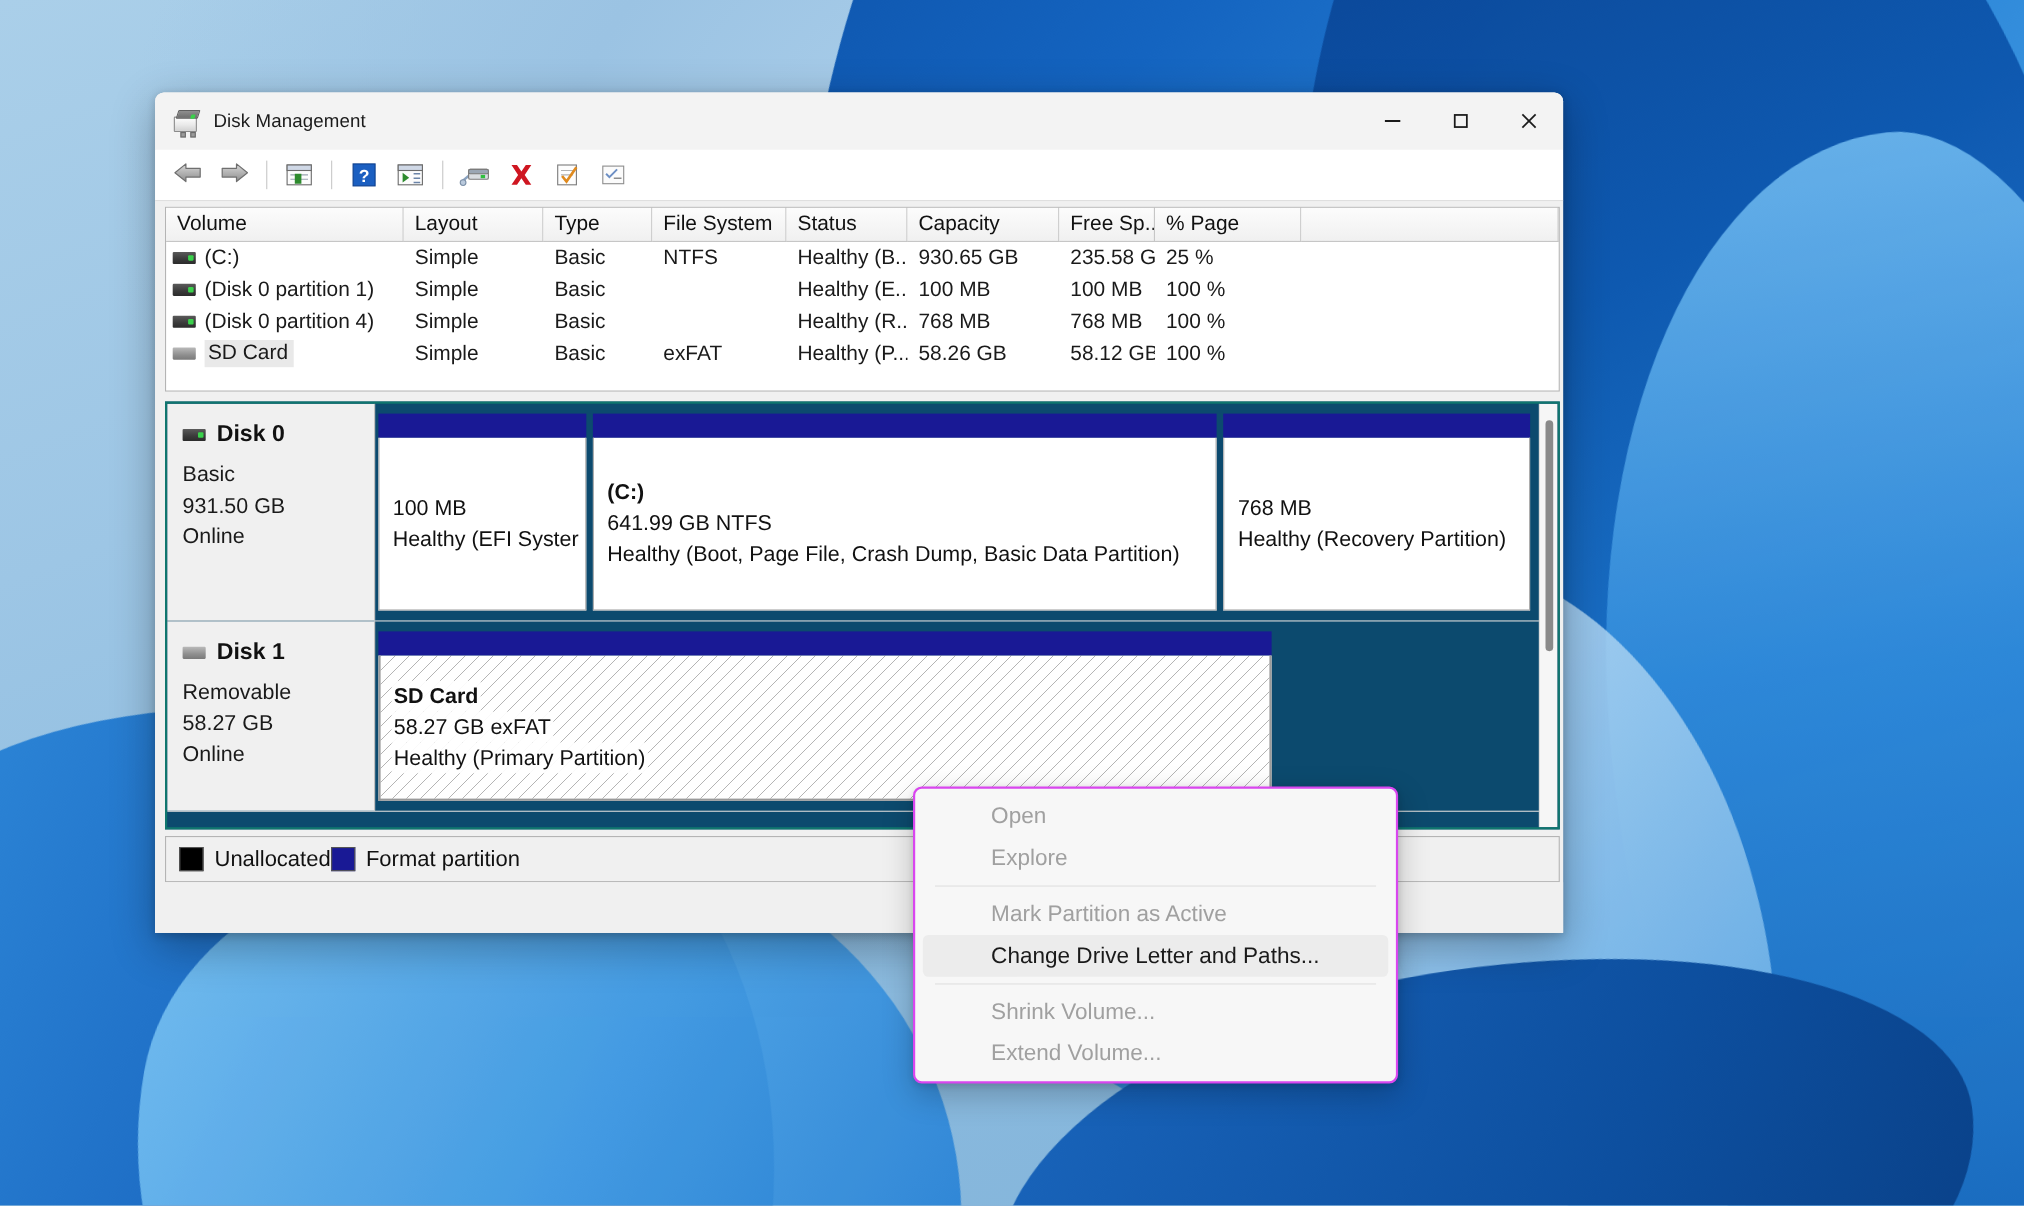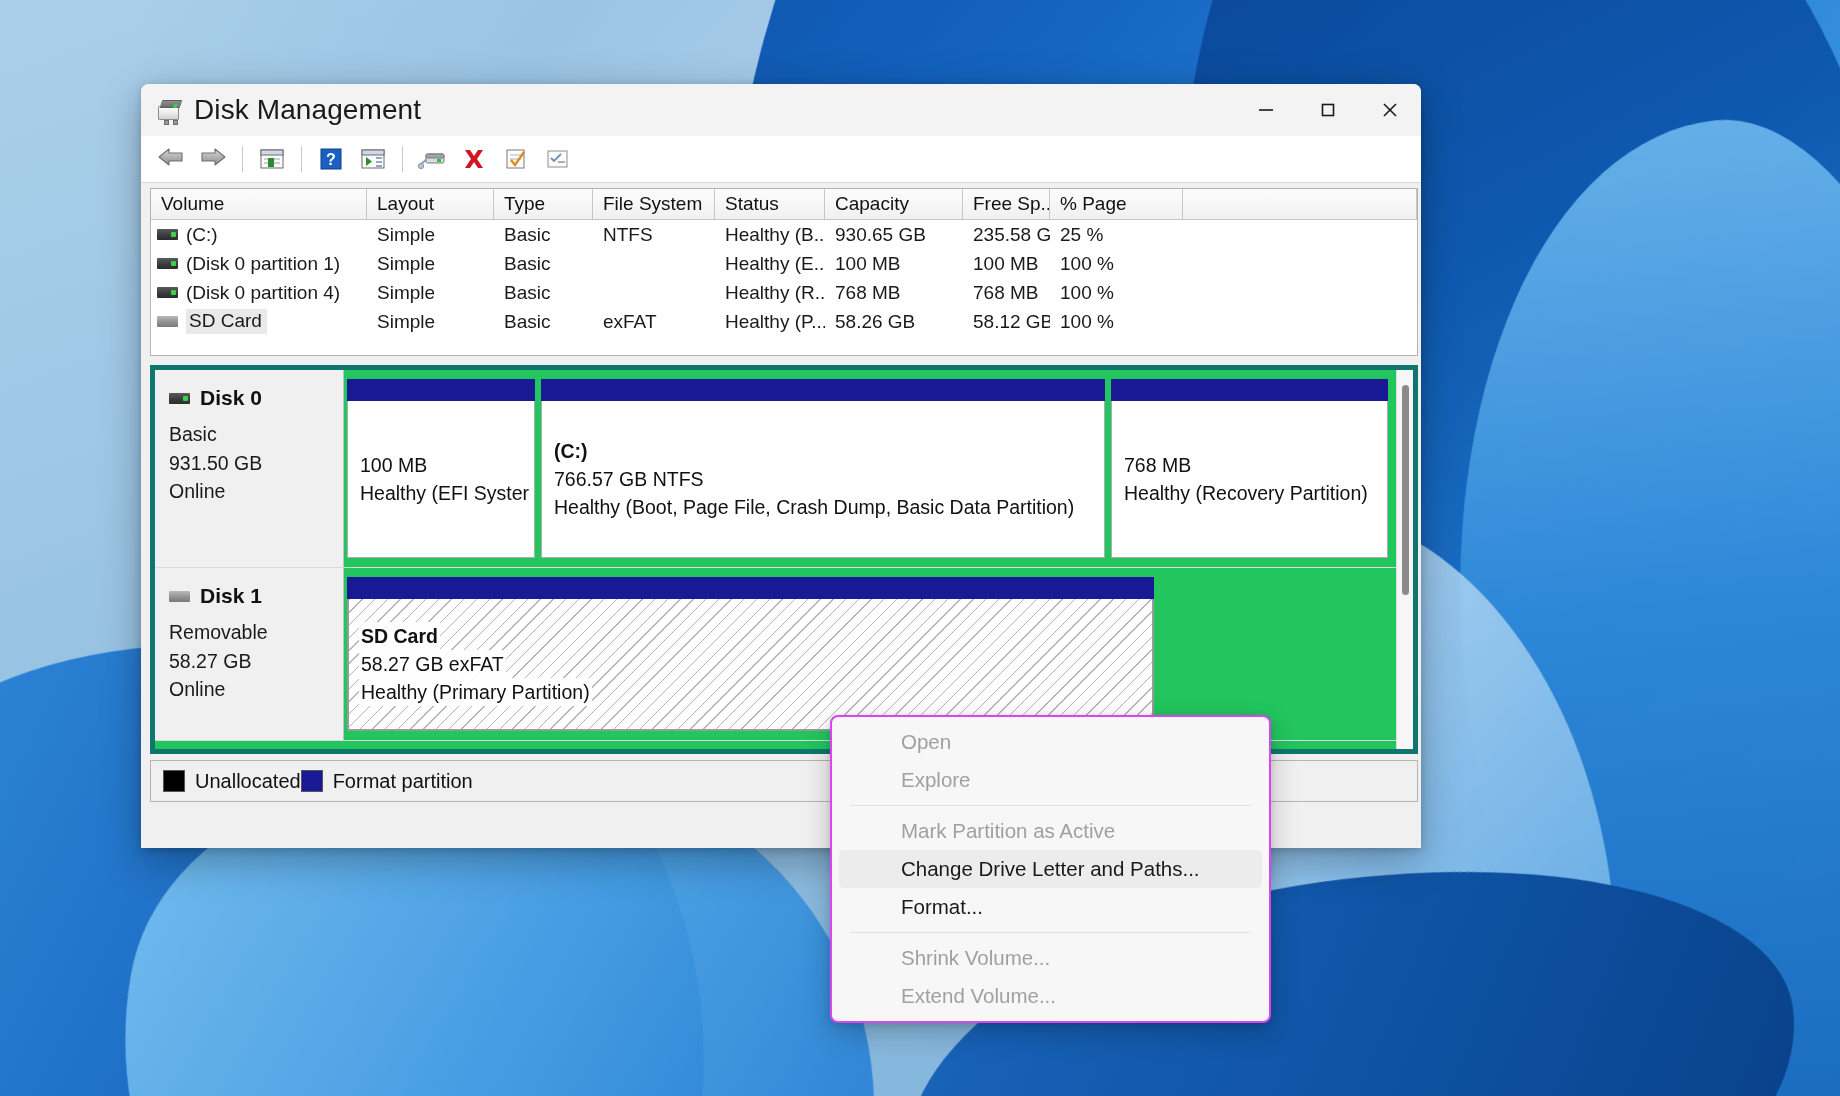--- a/index.html
+++ b/index.html
@@ -103,21 +103,21 @@
     background: linear-gradient(180deg,#8e8e8e 0%,#6e6e6e 100%);
     border: 1px solid #5e5e5e; border-radius: 1px;
     transform: skewX(-18deg);
   }
   .ico-led { position: absolute; right: 2px; top: 2.5px; width: 4px; height: 4px; background: #3ad14b; border-radius: 1px; }
   .ico-slot { position: absolute; top: 13px; width: 5px; height: 5px; background: #9a9a9a; border: 1px solid #6c6c6c; }
   .ico-slot.s1 { left: 5px; } .ico-slot.s2 { left: 14px; }
 
   #win-title {
     margin-left: 12px;
-    font-size: 28px; color: #1a1a1a; letter-spacing: .1px;
+    font-size: 17px; color: #1a1a1a; letter-spacing: .1px;
   }
   #win-controls { margin-left: auto; display: flex; height: 52px; }
   .wctl {
     width: 62px; height: 52px;
     display: flex; align-items: center; justify-content: center;
     cursor: default;
   }
   .wctl svg { display: block; }
 
   
@@ -187,22 +187,22 @@
     background: linear-gradient(180deg,#5a5a5a 0%,#3a3a3a 60%,#2b2b2b 100%);
     border-radius: 1px;
   }
   .drive-ico .dl { position: absolute; right: 2px; top: 3px; width: 5px; height: 5px; background: #3ad14b; border-radius: 1px; }
   .drive-ico.gray .db { background: linear-gradient(180deg,#b9b9b9 0%,#8f8f8f 60%,#7a7a7a 100%); }
 
   
   #gfx-pane {
     flex: 1;
     margin: 9px 3px 0 9px;
-    background: #22c55e;
-    border: 5px solid #0f766e;
+    background: #0c4a6e;
+    border: 2px solid #0f766e;
     display: flex;
     min-height: 0;
     position: relative;
     overflow: hidden;
   }
   #gfx-scroll { flex: 1; display: flex; flex-direction: column; min-width: 0; }
   .disk-row {
     display: flex; flex: none;
     border-bottom: 1px solid #d9d9d9;
   }
@@ -534,21 +534,21 @@
               <div class="part-body">
                 <div class="part-line">100 MB</div>
                 <div class="part-line">Healthy (EFI Syster</div>
               </div>
             </div>
 
             <div class="part" style="flex:57">
               <div class="part-cap"></div>
               <div class="part-body">
                 <div class="part-line b">(C:)</div>
-                <div class="part-line">766.57 GB NTFS</div>
+                <div class="part-line">641.99 GB NTFS</div>
                 <div class="part-line">Healthy (Boot, Page File, Crash Dump, Basic Data Partition)</div>
               </div>
             </div>
 
             <div class="part" style="flex:28">
               <div class="part-cap"></div>
               <div class="part-body">
                 <div class="part-line">768 MB</div>
                 <div class="part-line">Healthy (Recovery Partition)</div>
               </div>
@@ -601,19 +601,18 @@
 
     <div id="statusbar"></div>
   </div>
 
   <div id="ctxmenu">
     <div class="ctx-item disabled">Open</div>
     <div class="ctx-item disabled">Explore</div>
     <div class="ctx-sep"></div>
     <div class="ctx-item disabled">Mark Partition as Active</div>
     <div class="ctx-item hover">Change Drive Letter and Paths...</div>
-    <div class="ctx-item">Format...</div>
     <div class="ctx-sep"></div>
     <div class="ctx-item disabled">Shrink Volume...</div>
     <div class="ctx-item disabled">Extend Volume...</div>
   </div>
 
 </div>
 
 </body></html>

